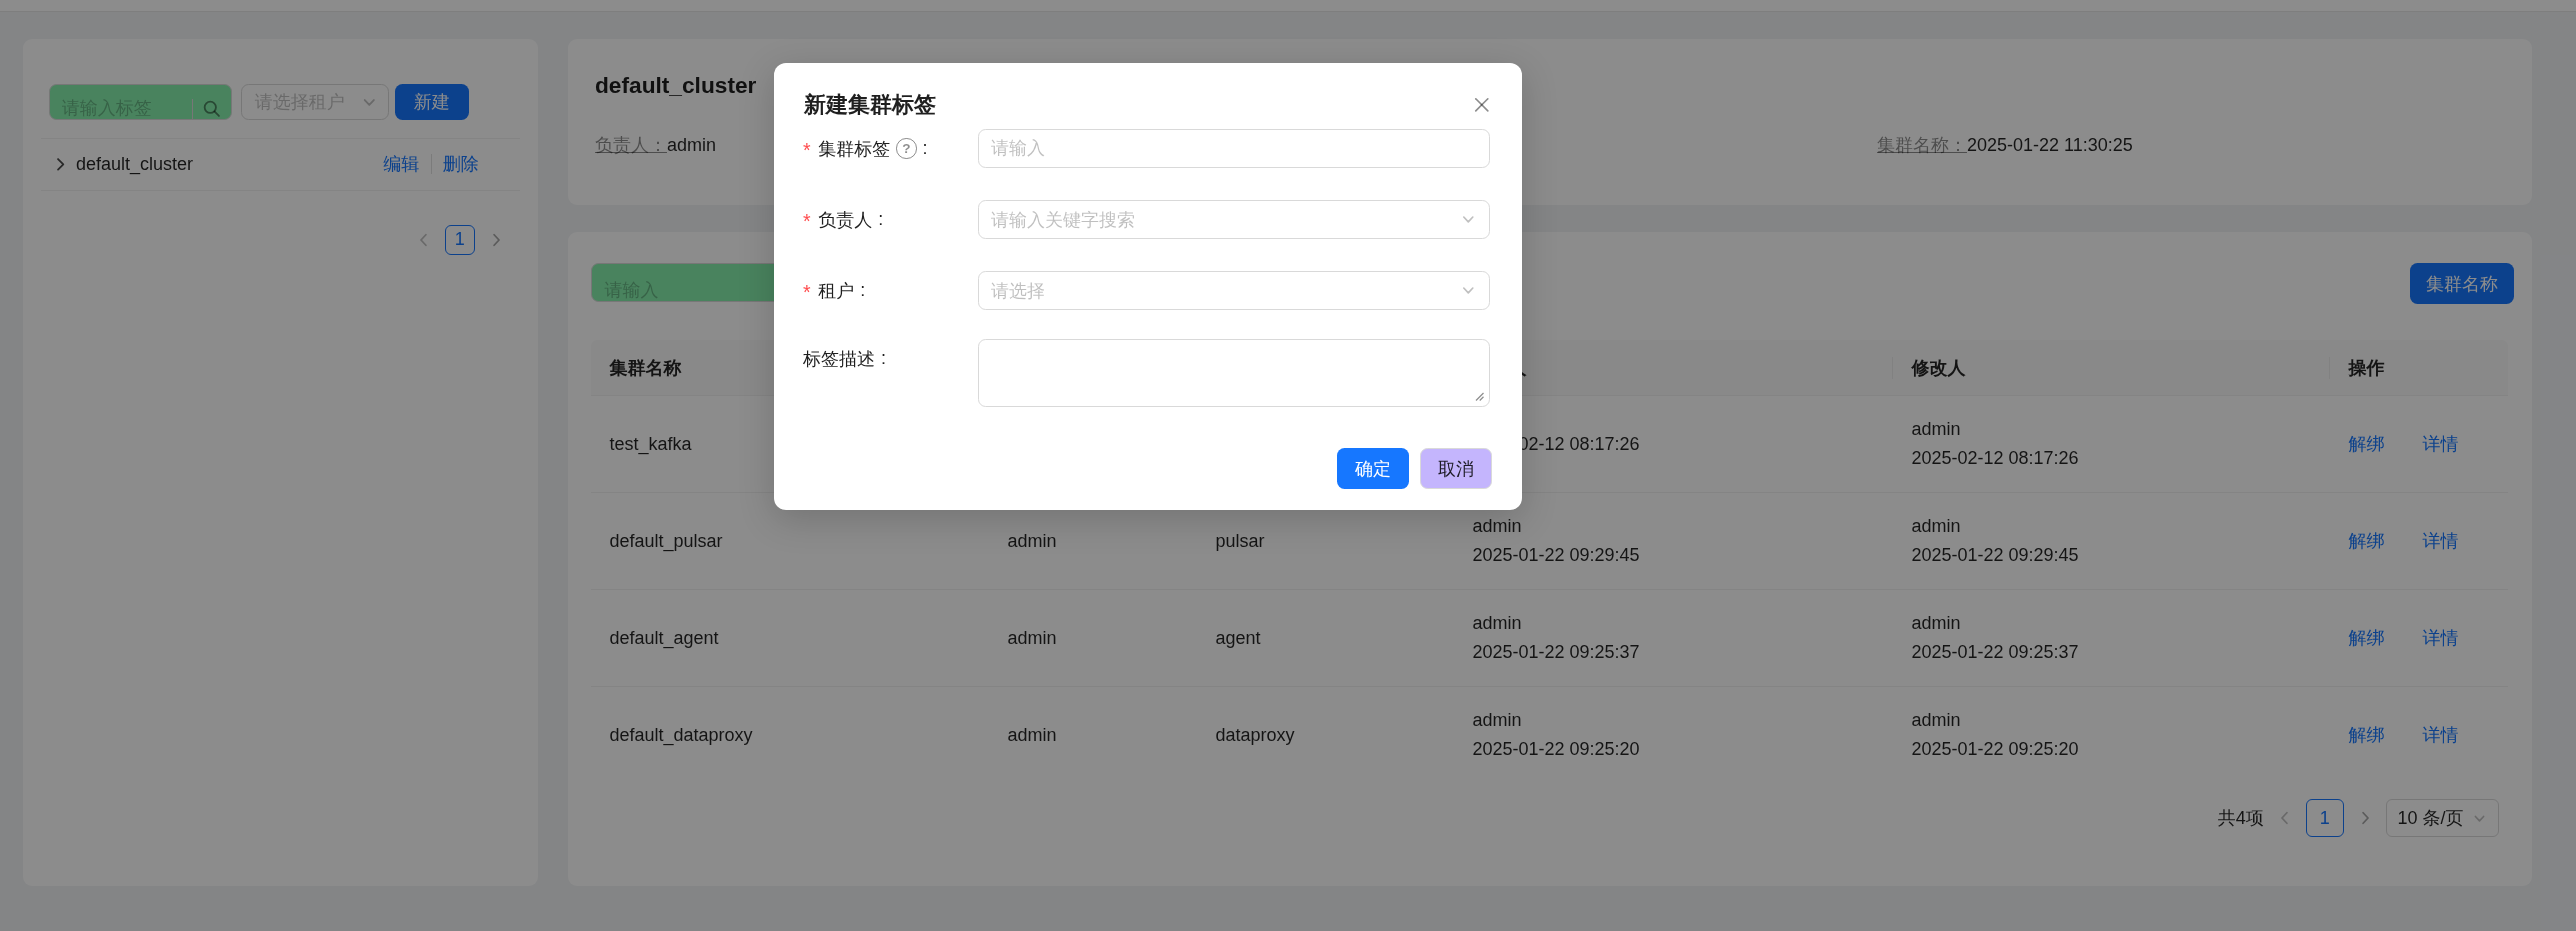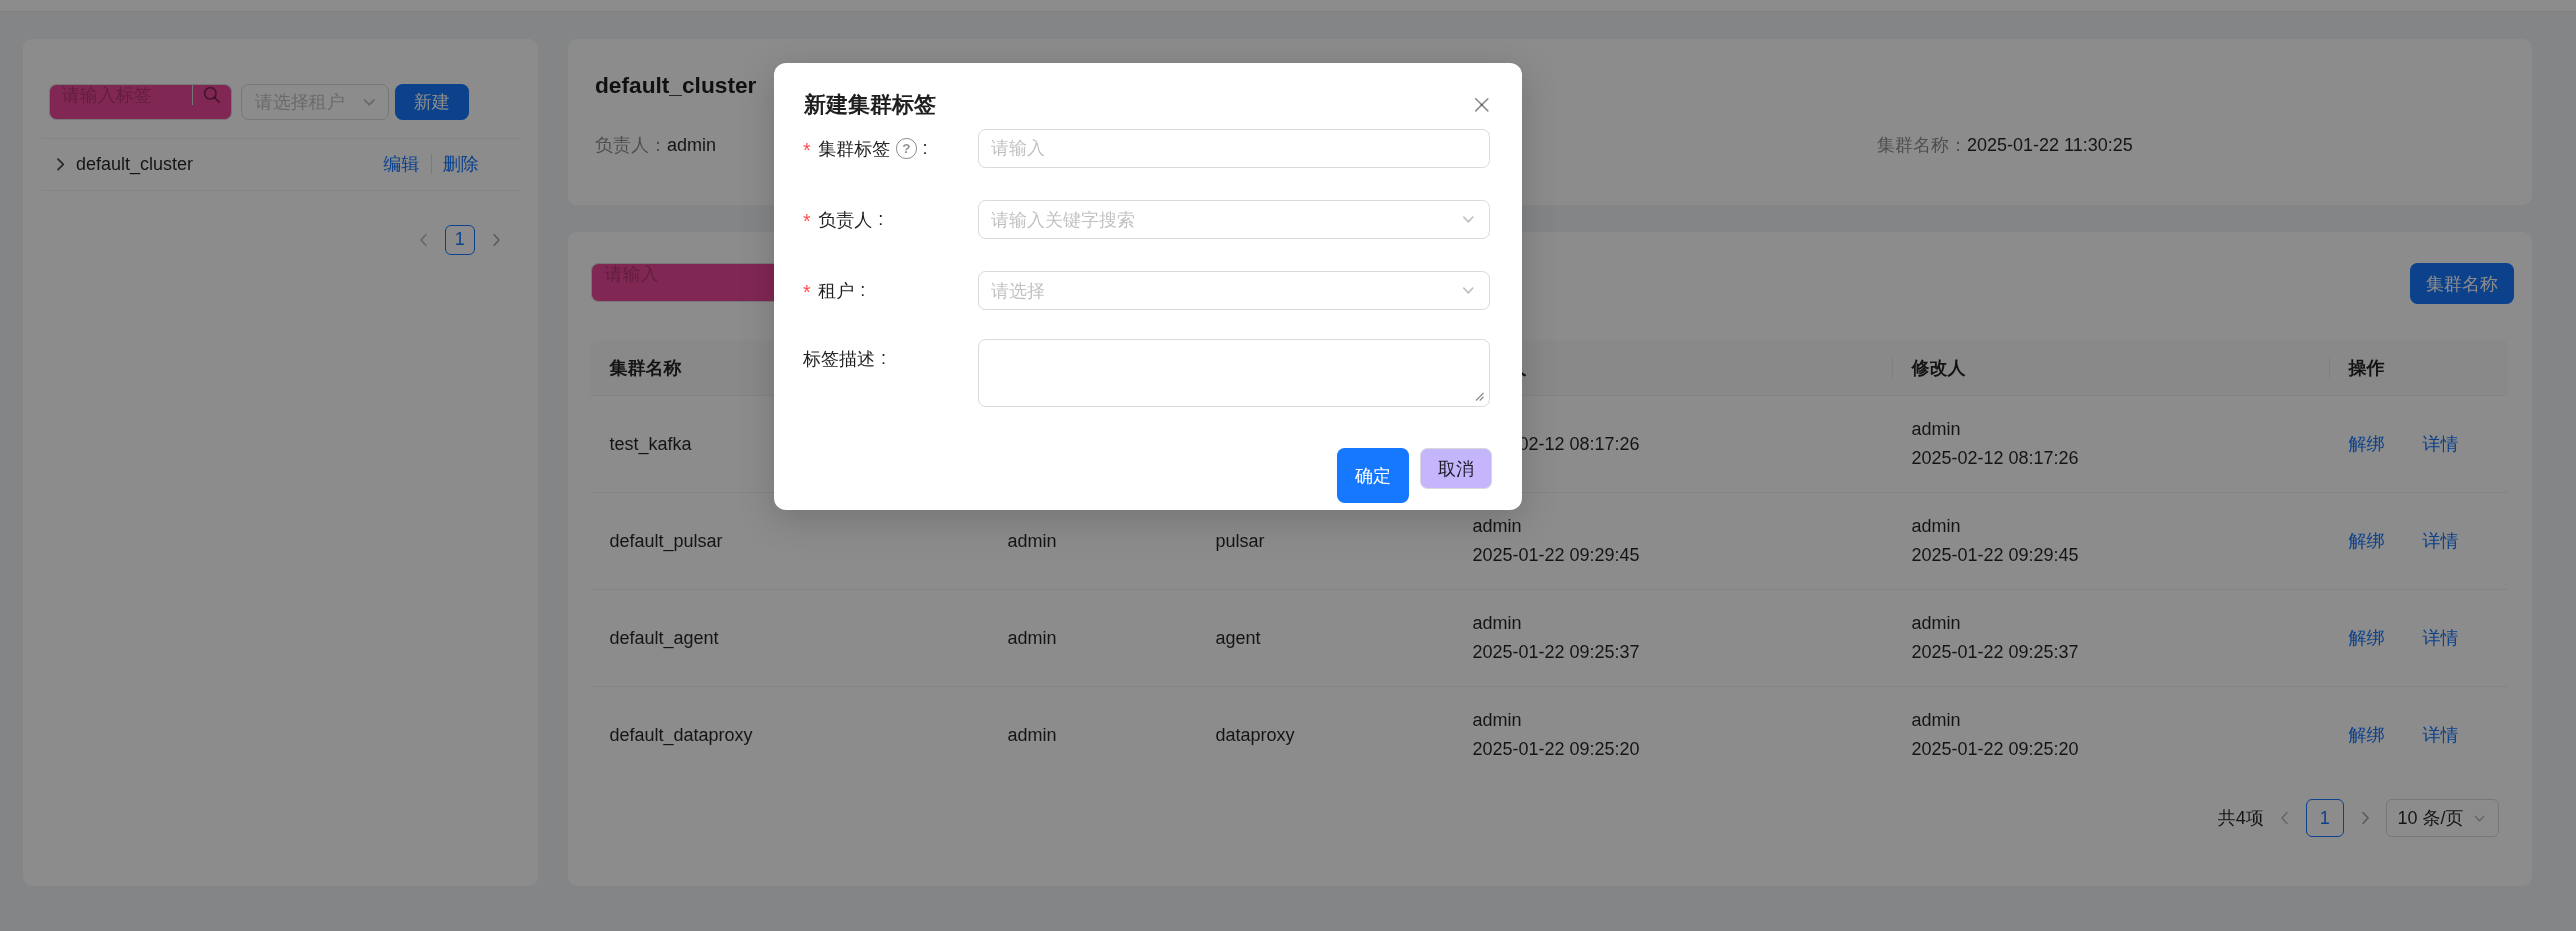--- a/index.html
+++ b/index.html
@@ -4,21 +4,21 @@
 <style>
   html,body{margin:0;padding:0;}
   .stage{position:relative;width:2576px;height:931px;background:#f0f2f5;overflow:hidden;
          font-family:"Liberation Sans","DejaVu Sans",sans-serif;color:rgba(0,0,0,.85);}
   
   .topbar{position:absolute;left:0;top:0;right:0;height:11.3px;background:#fff;border-bottom:0.8px solid #e6e6e6;}
   .card{position:absolute;background:#fff;border-radius:9px;}
   
   .sidebar{left:22.7px;top:39px;width:515px;height:847px;}
   .side-toolbar{position:absolute;left:26px;top:45px;height:36px;display:flex;align-items:center;}
-  .search-box{display:flex;align-items:flex-start;border:0.8px solid #d9d9d9;border-radius:7.6px;height:36px;background:#ec4899;box-sizing:border-box;overflow:hidden;}
+  .search-box{display:flex;align-items:flex-end;border:0.8px solid #d9d9d9;border-radius:7.6px;height:36px;background:#86efac;box-sizing:border-box;overflow:hidden;}
   .search-box input{border:none;outline:none;background:transparent;font-size:18px;padding:0 12px;min-width:0;flex:1;color:rgba(0,0,0,.85);font-family:inherit;}
   .search-box input::placeholder{color:rgba(0,0,0,.25);}
   .search-suffix{width:38px;border-left:0.8px solid #d9d9d9;display:flex;align-items:center;justify-content:center;flex:none;}
   .sb-tag{width:183px;}
   .select{border:0.8px solid #d9d9d9;border-radius:7.6px;height:36px;display:flex;align-items:center;justify-content:space-between;
           padding:0 10.6px 0 13px;color:rgba(0,0,0,.25);font-size:18px;background:#fff;box-sizing:border-box;}
   .sb-tenant{width:148px;margin-left:9px;}
   .btn{border:none;border-radius:7.6px;font-size:18px;display:flex;align-items:center;justify-content:center;cursor:pointer;font-family:inherit;}
   .btn-primary{background:#1677ff;color:#fff;}
   .sb-new{width:74px;height:36px;margin-left:6px;}
@@ -31,21 +31,21 @@
   .link{color:#1677ff;text-decoration:none;cursor:pointer;}
   .vdiv{width:0.8px;height:19.6px;background:rgba(0,0,0,.12);margin:0 11.3px;}
   .side-pager{position:absolute;right:33px;top:184px;height:33px;display:flex;align-items:center;gap:12px;}
   .page-box{width:30px;height:30px;border:0.8px solid #1677ff;border-radius:6px;color:#1677ff;font-size:18px;
             display:flex;align-items:center;justify-content:center;background:#fff;box-sizing:border-box;}
   .pg-arrow{display:flex;align-items:center;justify-content:center;}
   
   .info-card{left:568px;top:39px;width:1964px;height:166px;}
   .page-title{position:absolute;left:27px;top:33px;font-size:22.7px;font-weight:700;color:rgba(0,0,0,.88);}
   .desc-row{position:absolute;left:27px;top:94px;font-size:18px;line-height:24px;}
-  .lbl{color:rgba(0,0,0,.45);}
+  .lbl{color:rgba(0,0,0,.45);text-decoration:underline;}
   .val{color:rgba(0,0,0,.85);}
   .modified{position:absolute;left:1282px;top:0;white-space:nowrap;}
   
   .table-card{left:568px;top:232px;width:1964px;height:654px;}
   .tbl-search{position:absolute;left:23.4px;top:31px;width:347px;height:39px;}
   .bind-btn{position:absolute;right:18px;top:31px;width:104px;height:41px;}
   .tbl{position:absolute;left:23.4px;top:108px;width:1917px;font-size:18px;}
   .thead{display:flex;height:55px;background:#fafafa;align-items:center;font-weight:700;color:rgba(0,0,0,.85);
          border-radius:6px 6px 0 0;position:relative;}
   .th,.td{padding-left:18px;box-sizing:border-box;flex:none;}
@@ -70,21 +70,21 @@
   .req{color:#ff4d4f;font-size:19.6px;margin-right:1.5px;margin-top:4.5px;}
   .f-ctl{position:absolute;left:204px;width:512px;box-sizing:border-box;}
   .r1{top:66px;}.r2{top:137px;}.r3{top:208px;}.r4{top:276px;}
   .m-input{height:39px;border:0.8px solid #d9d9d9;border-radius:7.6px;background:#fff;box-sizing:border-box;
            display:flex;align-items:center;width:100%;padding:0 12px;font-size:18px;font-family:inherit;color:rgba(0,0,0,.85);}
   input.m-input{outline:none;}
   input.m-input::placeholder{color:rgba(0,0,0,.25);}
   .m-select{justify-content:space-between;color:rgba(0,0,0,.25);cursor:pointer;}
   .m-textarea{height:66px;border:0.8px solid #d9d9d9;border-radius:7.6px;background:#fff;position:relative;}
   .resize-grip{position:absolute;right:3.8px;bottom:3.8px;}
-  .m-ok{position:absolute;left:563px;top:385px;width:72px;height:55px;}
+  .m-ok{position:absolute;left:563px;top:385px;width:72px;height:41px;}
   .m-cancel{position:absolute;left:646px;top:385px;width:72px;height:41px;background:#c4b5fd;border:0.8px solid #d9d9d9;
             color:rgba(0,0,0,.85);}
   .qmark{width:20.4px;height:20.4px;border:1.5px solid rgba(0,0,0,.45);border-radius:50%;display:flex;align-items:center;
          justify-content:center;font-size:13.6px;color:rgba(0,0,0,.45);box-sizing:border-box;font-weight:700;}
   svg{display:block;}
 </style>
 </head>
 <body>
 
 <div class="stage">

